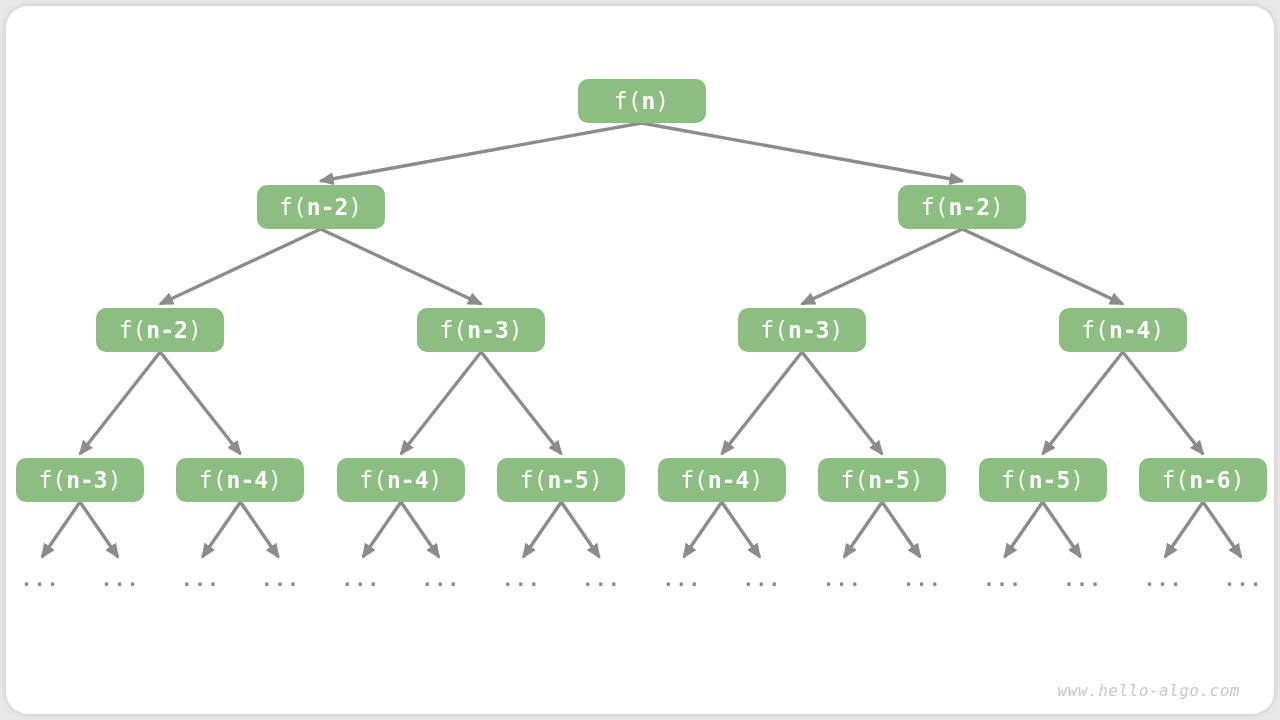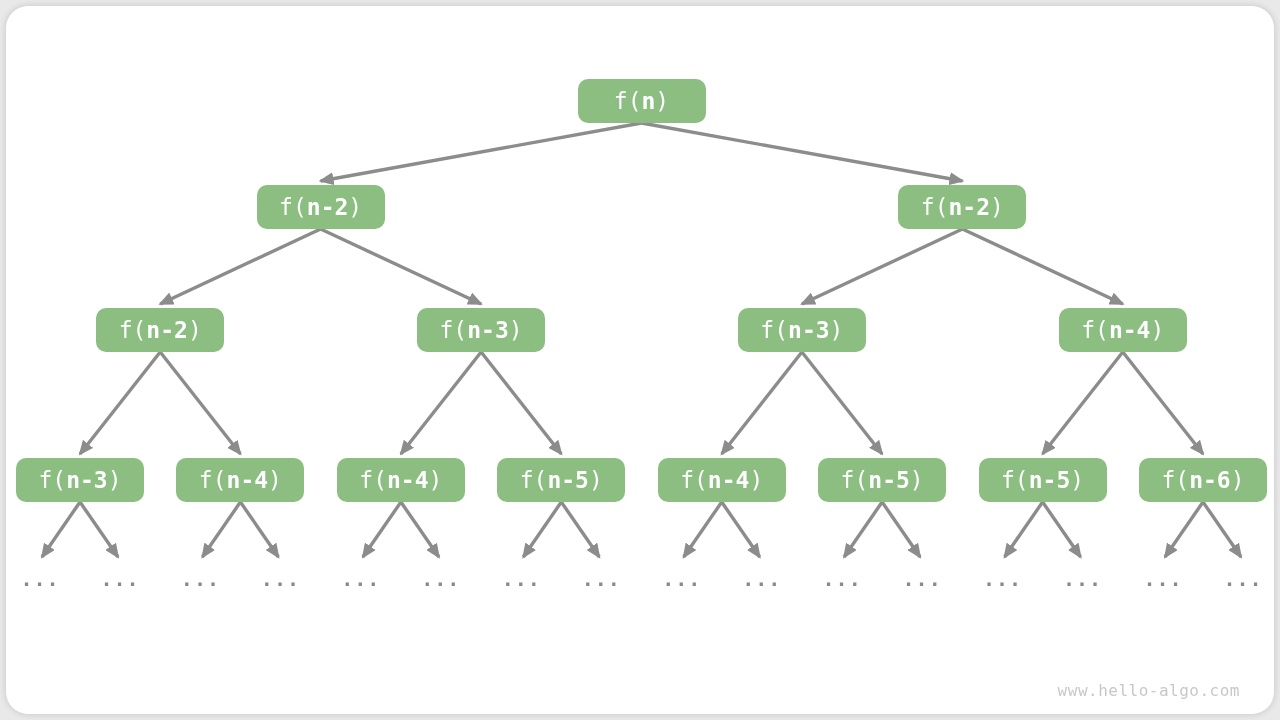--- a/index.html
+++ b/index.html
@@ -25,21 +25,21 @@
     letter-spacing:0px;user-select:none;
   }
   .node b{font-weight:700;}
   .dots{
     position:absolute;transform:translate(-50%,-62%);
     color:var(--ellipsis);font-size:20px;font-weight:700;letter-spacing:1px;
     line-height:1;user-select:none;
   }
   .watermark{
     position:absolute;right:40px;bottom:20px;
-    color:var(--wm);font-size:16px;letter-spacing:.5px;
+    color:var(--wm);font-size:16px;letter-spacing:.5px;font-style:italic;
   }
 </style>
 </head>
 <body>
 
 <div class="canvas">
   <div class="card"></div>
   <svg class="edges" id="edges" width="1280" height="720">
       <defs>
         <marker id="ah" markerUnits="userSpaceOnUse" markerWidth="15" markerHeight="13" refX="13" refY="6.5" orient="auto">

